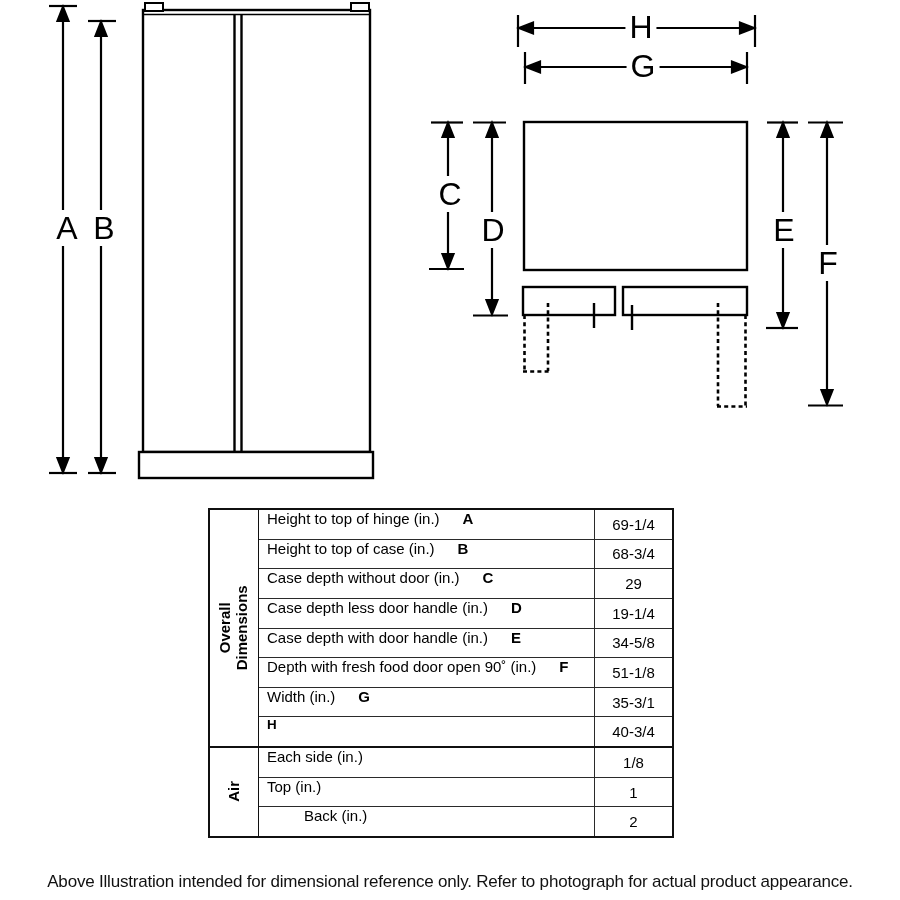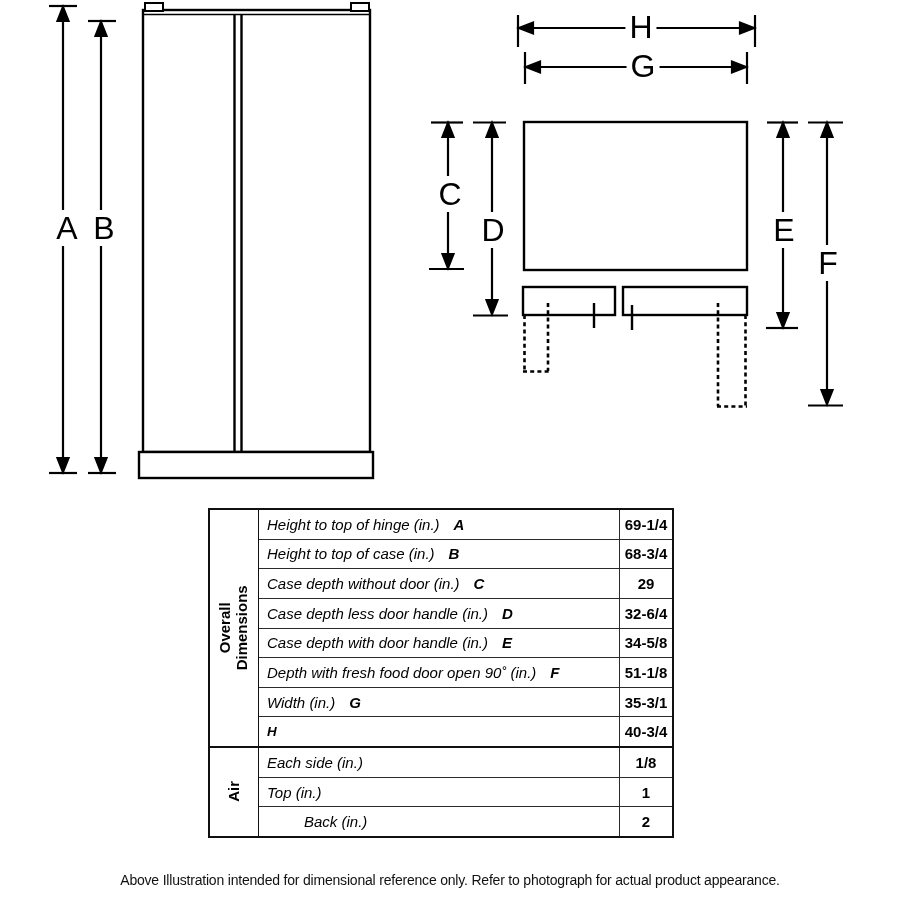--- a/index.html
+++ b/index.html
@@ -23,28 +23,28 @@
   .gcell.g1{flex:8;border-bottom:2px solid #101010;}
   .gcell.g2{flex:3;}
   .vtext{
     transform:rotate(-90deg);white-space:pre-line;text-align:center;
     font-weight:bold;font-size:15px;line-height:1.12;
   }
   .rows{flex:1;display:flex;flex-direction:column;}
   .row{flex:1;display:flex;border-bottom:1px solid #2a2a2a;box-sizing:border-box;font-size:15px;}
   .row.group-end{border-bottom:2px solid #101010;}
   .row.last{border-bottom:none;margin-left:37px;}
-  .desc{flex:1;display:flex;align-items:center;padding-left:8px;gap:14px;min-width:0;font-style:italic;}
+  .desc{flex:1;display:flex;align-items:flex-start;padding-left:8px;gap:23px;min-width:0;}
   .desc .key{font-weight:bold;}
   .desc.cond{font-size:13.4px;letter-spacing:-0.25px;}
-  .val{width:53px;border-left:1.2px solid #2a2a2a;display:flex;align-items:center;justify-content:center;font-weight:bold;box-sizing:border-box;}
+  .val{width:78px;border-left:1.2px solid #2a2a2a;display:flex;align-items:center;justify-content:center;font-weight:normal;box-sizing:border-box;}
   
   .caption{
     position:absolute;left:0;right:0;top:872px;text-align:center;
-    font-size:14px;letter-spacing:-0.2px;color:#111;
+    font-size:17px;letter-spacing:-0.2px;color:#111;
   }
 </style>
 </head>
 <body>
 
 <div class="canvas">
 
   <svg width="900" height="500" viewBox="0 0 900 500" style="position:absolute;left:0;top:0;" fill="none">
 
     <g>
@@ -177,21 +177,21 @@
             <span>Case depth without door (in.)</span>
             <span class="key">C</span>
           </div>
         <div class="val">29</div>
       </div>
       <div class="row">
         <div class="desc">
             <span>Case depth less door handle (in.)</span>
             <span class="key">D</span>
           </div>
-        <div class="val">32-6/4</div>
+        <div class="val">19-1/4</div>
       </div>
       <div class="row">
         <div class="desc">
             <span>Case depth with door handle (in.)</span>
             <span class="key">E</span>
           </div>
         <div class="val">34-5/8</div>
       </div>
       <div class="row">
         <div class="desc">

